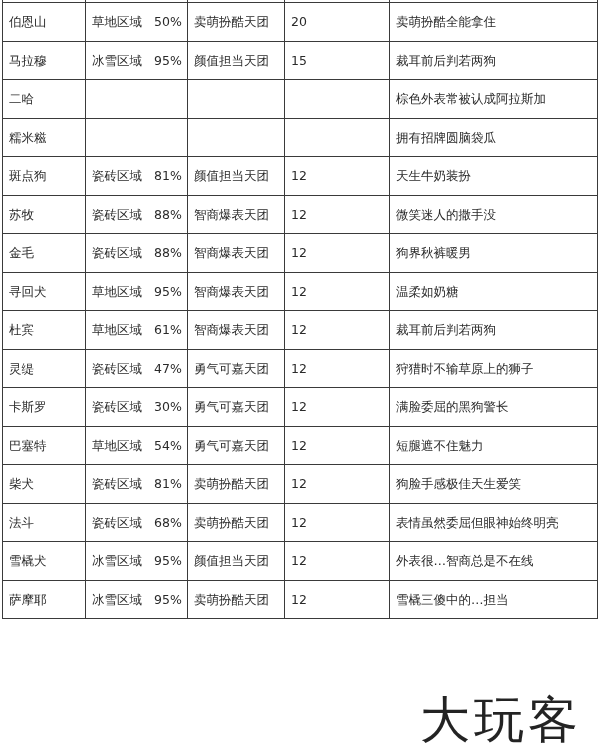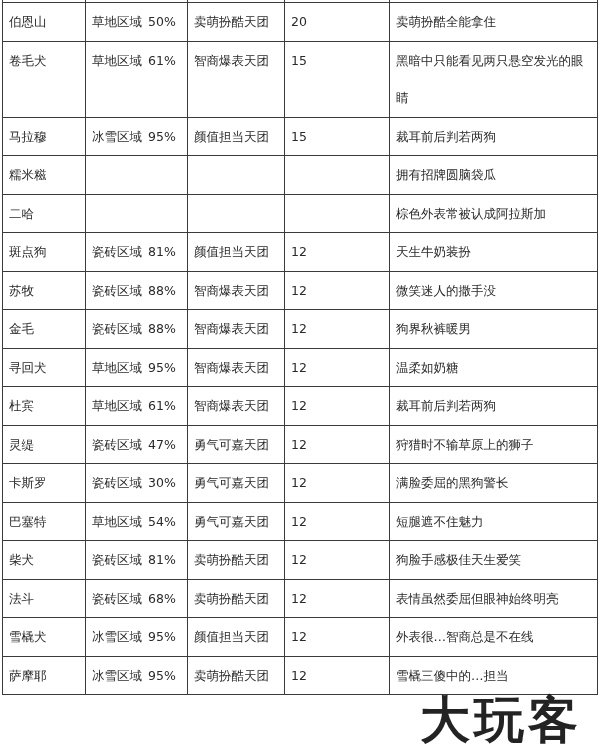--- a/index.html
+++ b/index.html
@@ -6,22 +6,22 @@
   body { width: 600px; height: 754px; overflow: hidden; position: relative;
          font-family: "DejaVu Sans", "Liberation Sans", sans-serif; color: #222; }
   table.breeds { position: absolute; left: 2px; top: -36px; border-collapse: collapse;
                  table-layout: fixed; width: 595px; }
   table.breeds td { border: 1px solid #3a3a3a; padding: 0 0 0 6px; font-size: 12.5px;
                     vertical-align: top; line-height: 37.5px; height: 37px; overflow: hidden;
                     white-space: nowrap; color: #2a2a2a; }
   table.breeds td.desc { white-space: normal; line-height: 37.5px; padding-right: 4px; }
   col.c-name { width: 83px; } col.c-area { width: 102px; } col.c-team { width: 97px; }
   col.c-num { width: 105px; } col.c-desc { width: 208px; }
-  .area-pct { margin-left: 6px; }
-  .watermark { position: absolute; left: 420px; top: 690px; font-size: 50px; font-weight: bold;
+  .area-pct { margin-left: 12px; }
+  .watermark { position: absolute; left: 420px; top: 690px; font-size: 50px; font-weight: normal;
                color: #111; letter-spacing: 4px; opacity: 0.92; pointer-events: none;
                font-family: "DejaVu Sans", sans-serif; line-height: 60px; }
 </style>
 </head>
 <body>
 
 <table class="breeds">
   <colgroup>
     <col class="c-name">
       <col class="c-area">
@@ -38,46 +38,39 @@
       <td class="desc"></td>
     </tr>
   <tr>
         <td>伯恩山</td>
         <td><span>草地区域</span><span class="area-pct">50%</span></td>
         <td>卖萌扮酷天团</td>
         <td>20</td>
         <td class="desc">卖萌扮酷全能拿住</td>
       </tr>
       <tr>
-        <td>卷毛犬</td>
-        <td><span>草地区域</span><span class="area-pct">61%</span></td>
-        <td>智商爆表天团</td>
-        <td>15</td>
-        <td class="desc" style="height: 74px;">黑暗中只能看见两只悬空发光的眼睛</td>
-      </tr>
-      <tr>
         <td>马拉穆</td>
         <td><span>冰雪区域</span><span class="area-pct">95%</span></td>
         <td>颜值担当天团</td>
         <td>15</td>
         <td class="desc">裁耳前后判若两狗</td>
       </tr>
       <tr>
+        <td>二哈</td>
+        <td><span></span><span class="area-pct"></span></td>
+        <td></td>
+        <td></td>
+        <td class="desc">棕色外表常被认成阿拉斯加</td>
+      </tr>
+      <tr>
         <td>糯米糍</td>
         <td><span></span><span class="area-pct"></span></td>
         <td></td>
         <td></td>
         <td class="desc">拥有招牌圆脑袋瓜</td>
-      </tr>
-      <tr>
-        <td>二哈</td>
-        <td><span></span><span class="area-pct"></span></td>
-        <td></td>
-        <td></td>
-        <td class="desc">棕色外表常被认成阿拉斯加</td>
       </tr>
       <tr>
         <td>斑点狗</td>
         <td><span>瓷砖区域</span><span class="area-pct">81%</span></td>
         <td>颜值担当天团</td>
         <td>12</td>
         <td class="desc">天生牛奶装扮</td>
       </tr>
       <tr>
         <td>苏牧</td>

